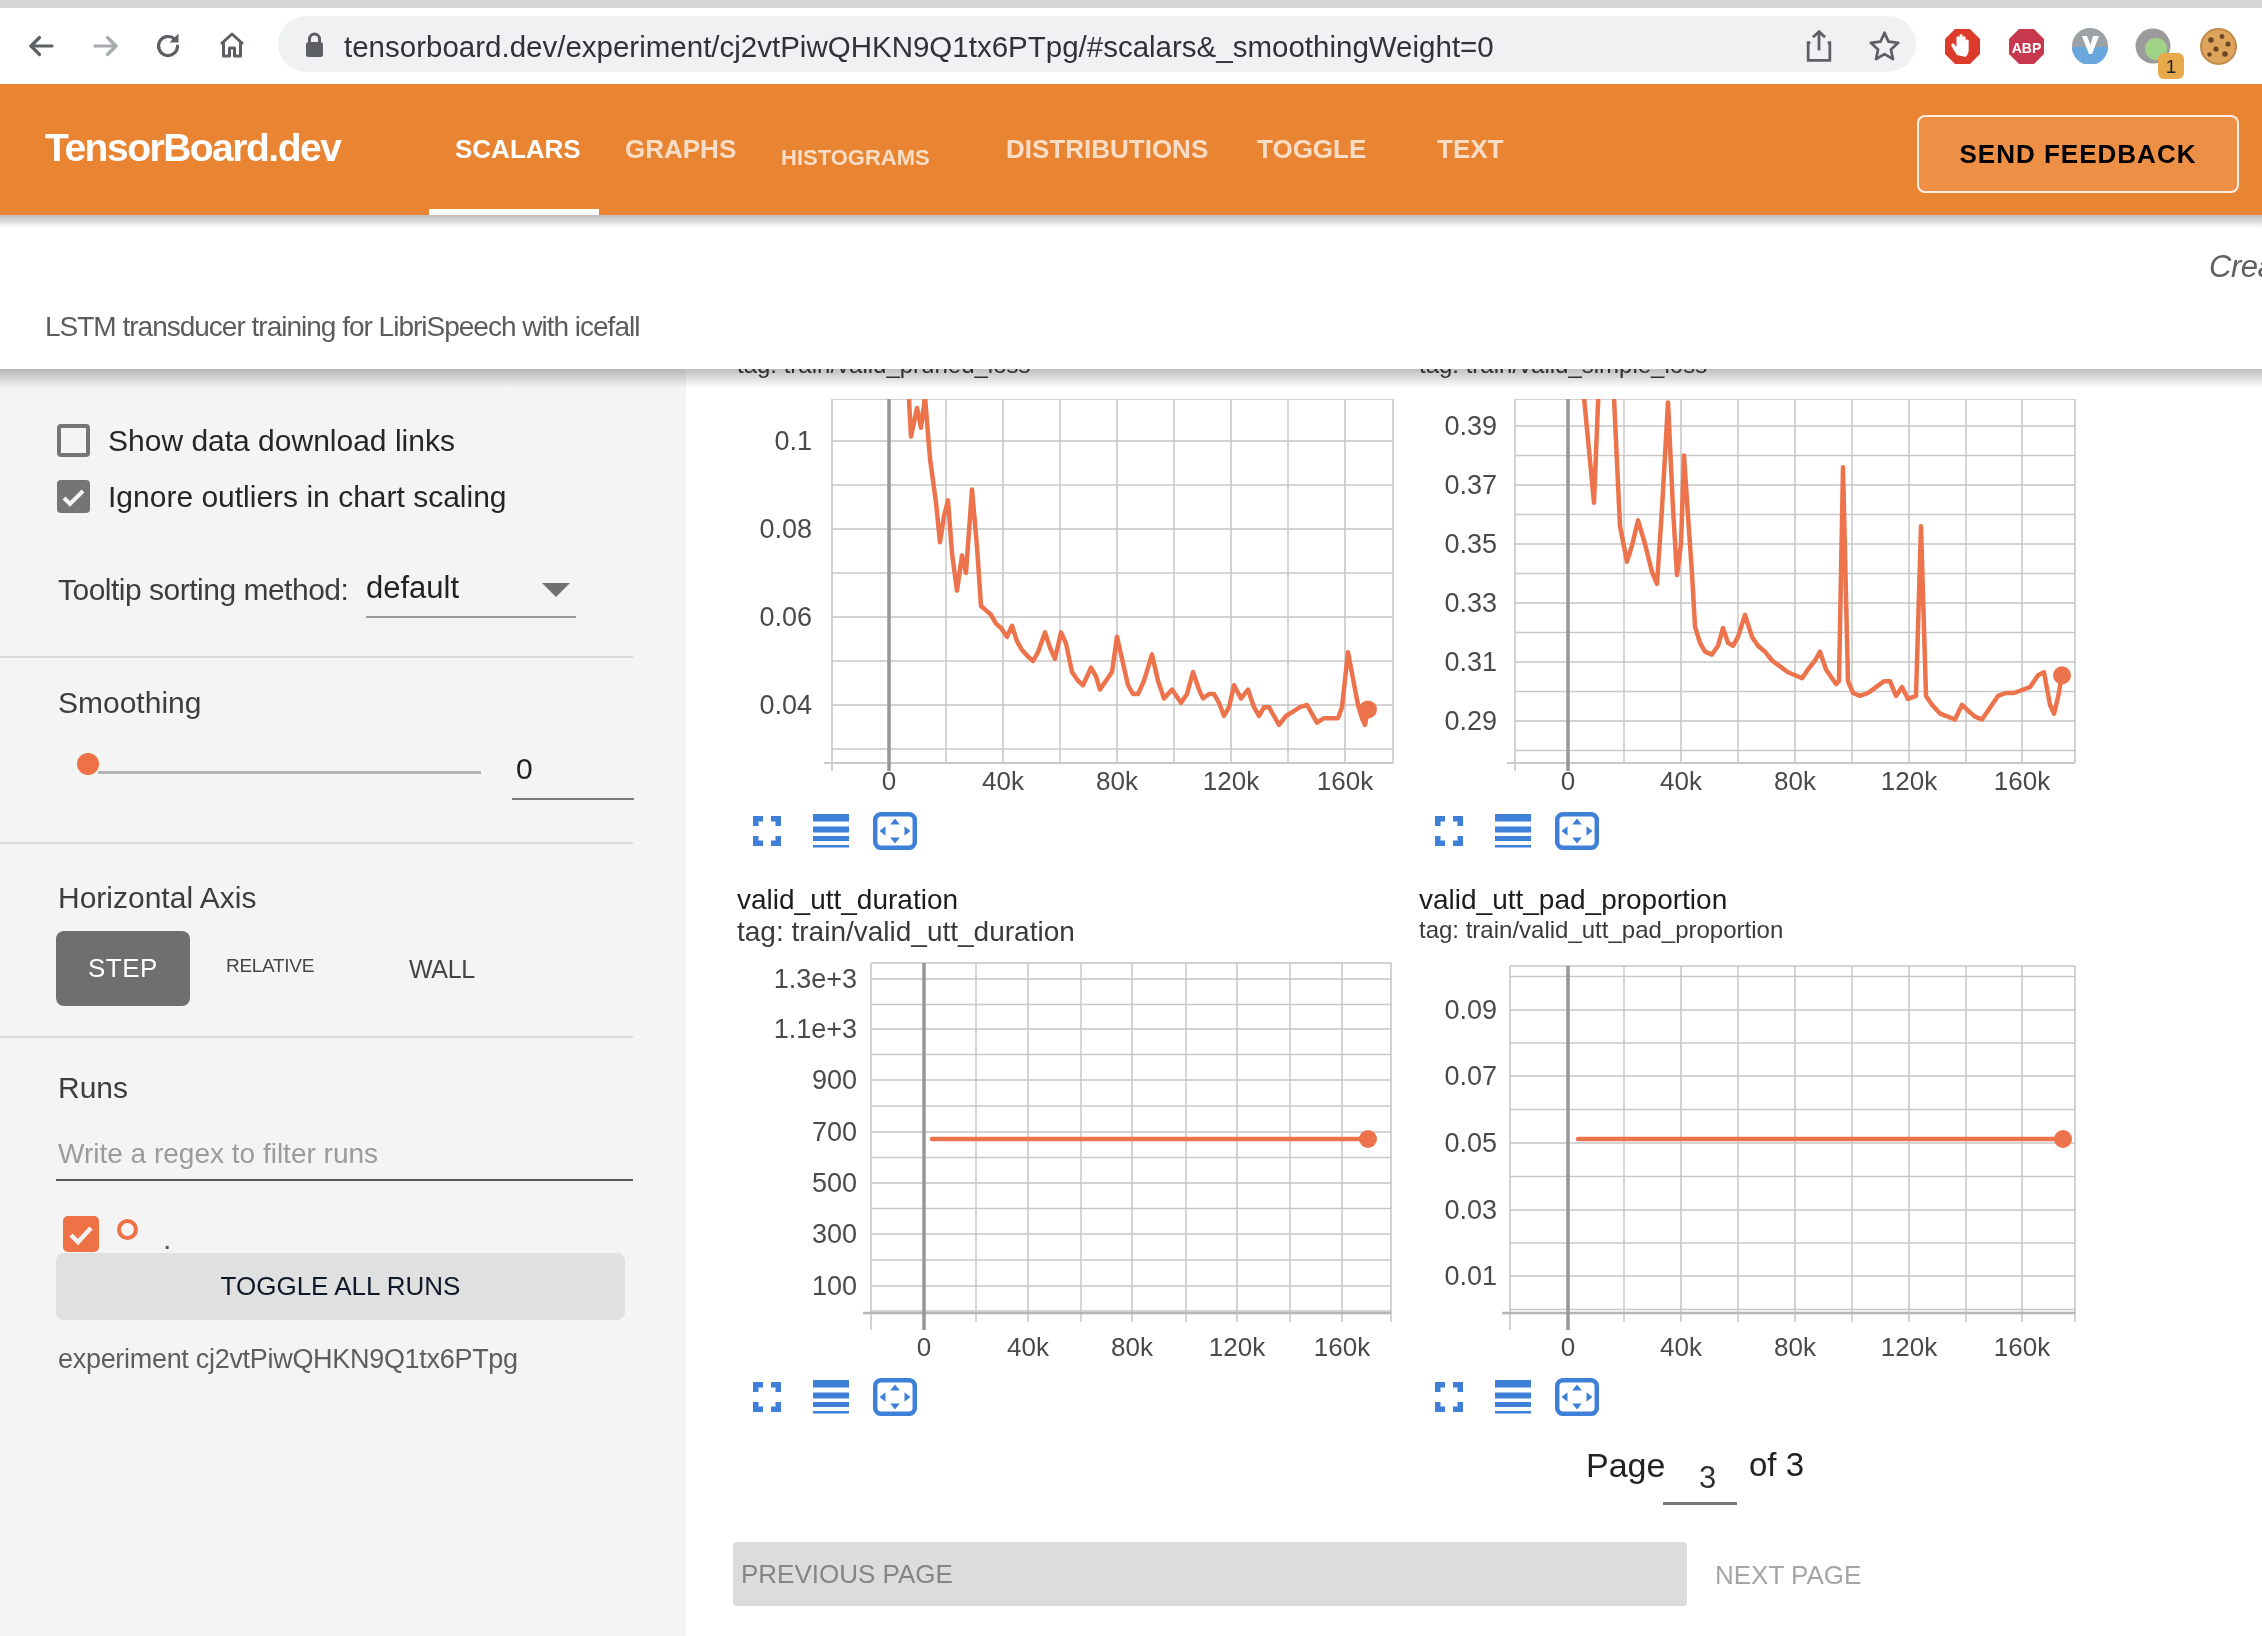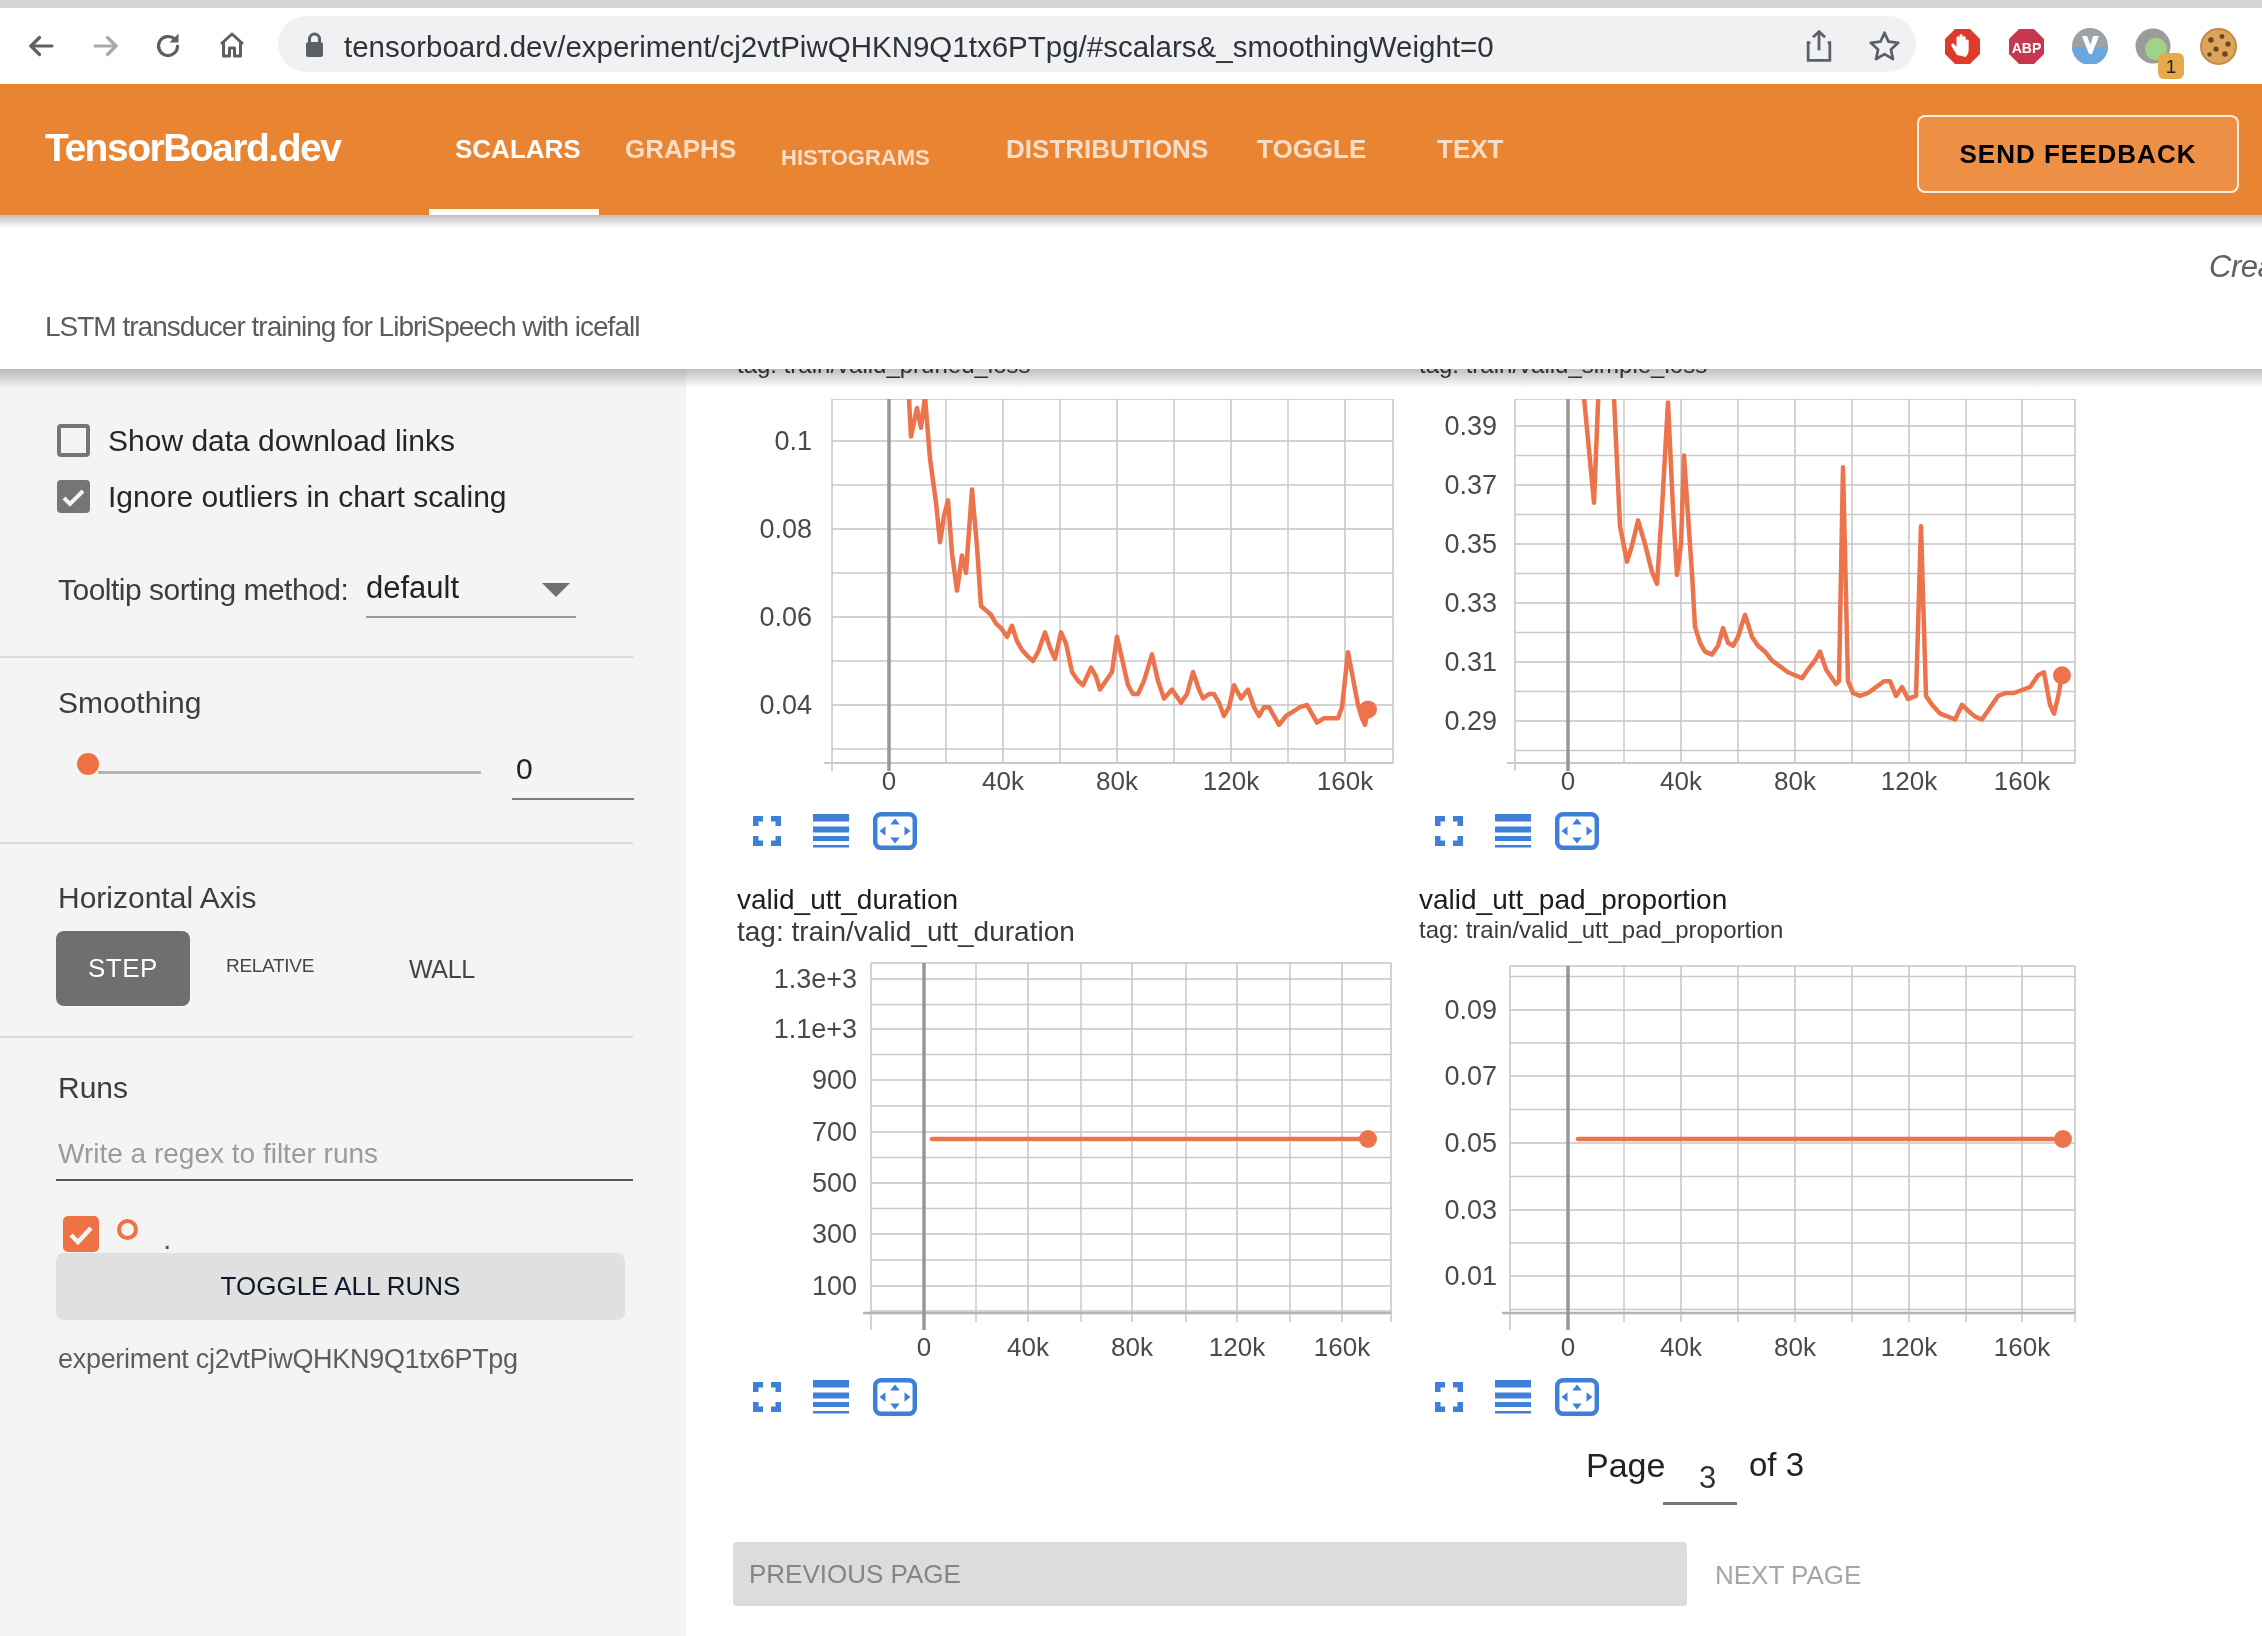--- a/index.html
+++ b/index.html
@@ -387,13 +387,13 @@
       <path d="M22,31.5 l4.8,-6 h-9.6 z"></path>
 <path d="M6.5,19 l6,-4.8 v9.6 z"></path>
       <path d="M37.5,19 l-6,-4.8 v9.6 z"></path>
     </g>
   </svg>
 <div class="txt" style="left:1586px;top:1446px;font-size:34px;color:#222">Page</div>
 <div class="txt" style="left:1699px;top:1460px;font-size:31px;color:#333">3</div>
 <div class="abs" style="left:1663px;top:1502px;width:74px;height:2.5px;background:#777"></div>
 <div class="txt" style="left:1749px;top:1446px;font-size:33px;color:#222">of 3</div>
 <div class="abs" style="left:733px;top:1542px;width:954px;height:64px;background:#dcdcdc;border-radius:4px;
-font-size:26px;color:#858585;line-height:64px;padding-left:16px;letter-spacing:0px">PREVIOUS PAGE</div>
+font-size:26px;color:#858585;line-height:64px;padding-left:8px;letter-spacing:0px">PREVIOUS PAGE</div>
 <div class="txt" style="left:1715px;top:1560px;font-size:26px;color:#a5a5a5;letter-spacing:0px">NEXT PAGE</div>
 </body></html>

